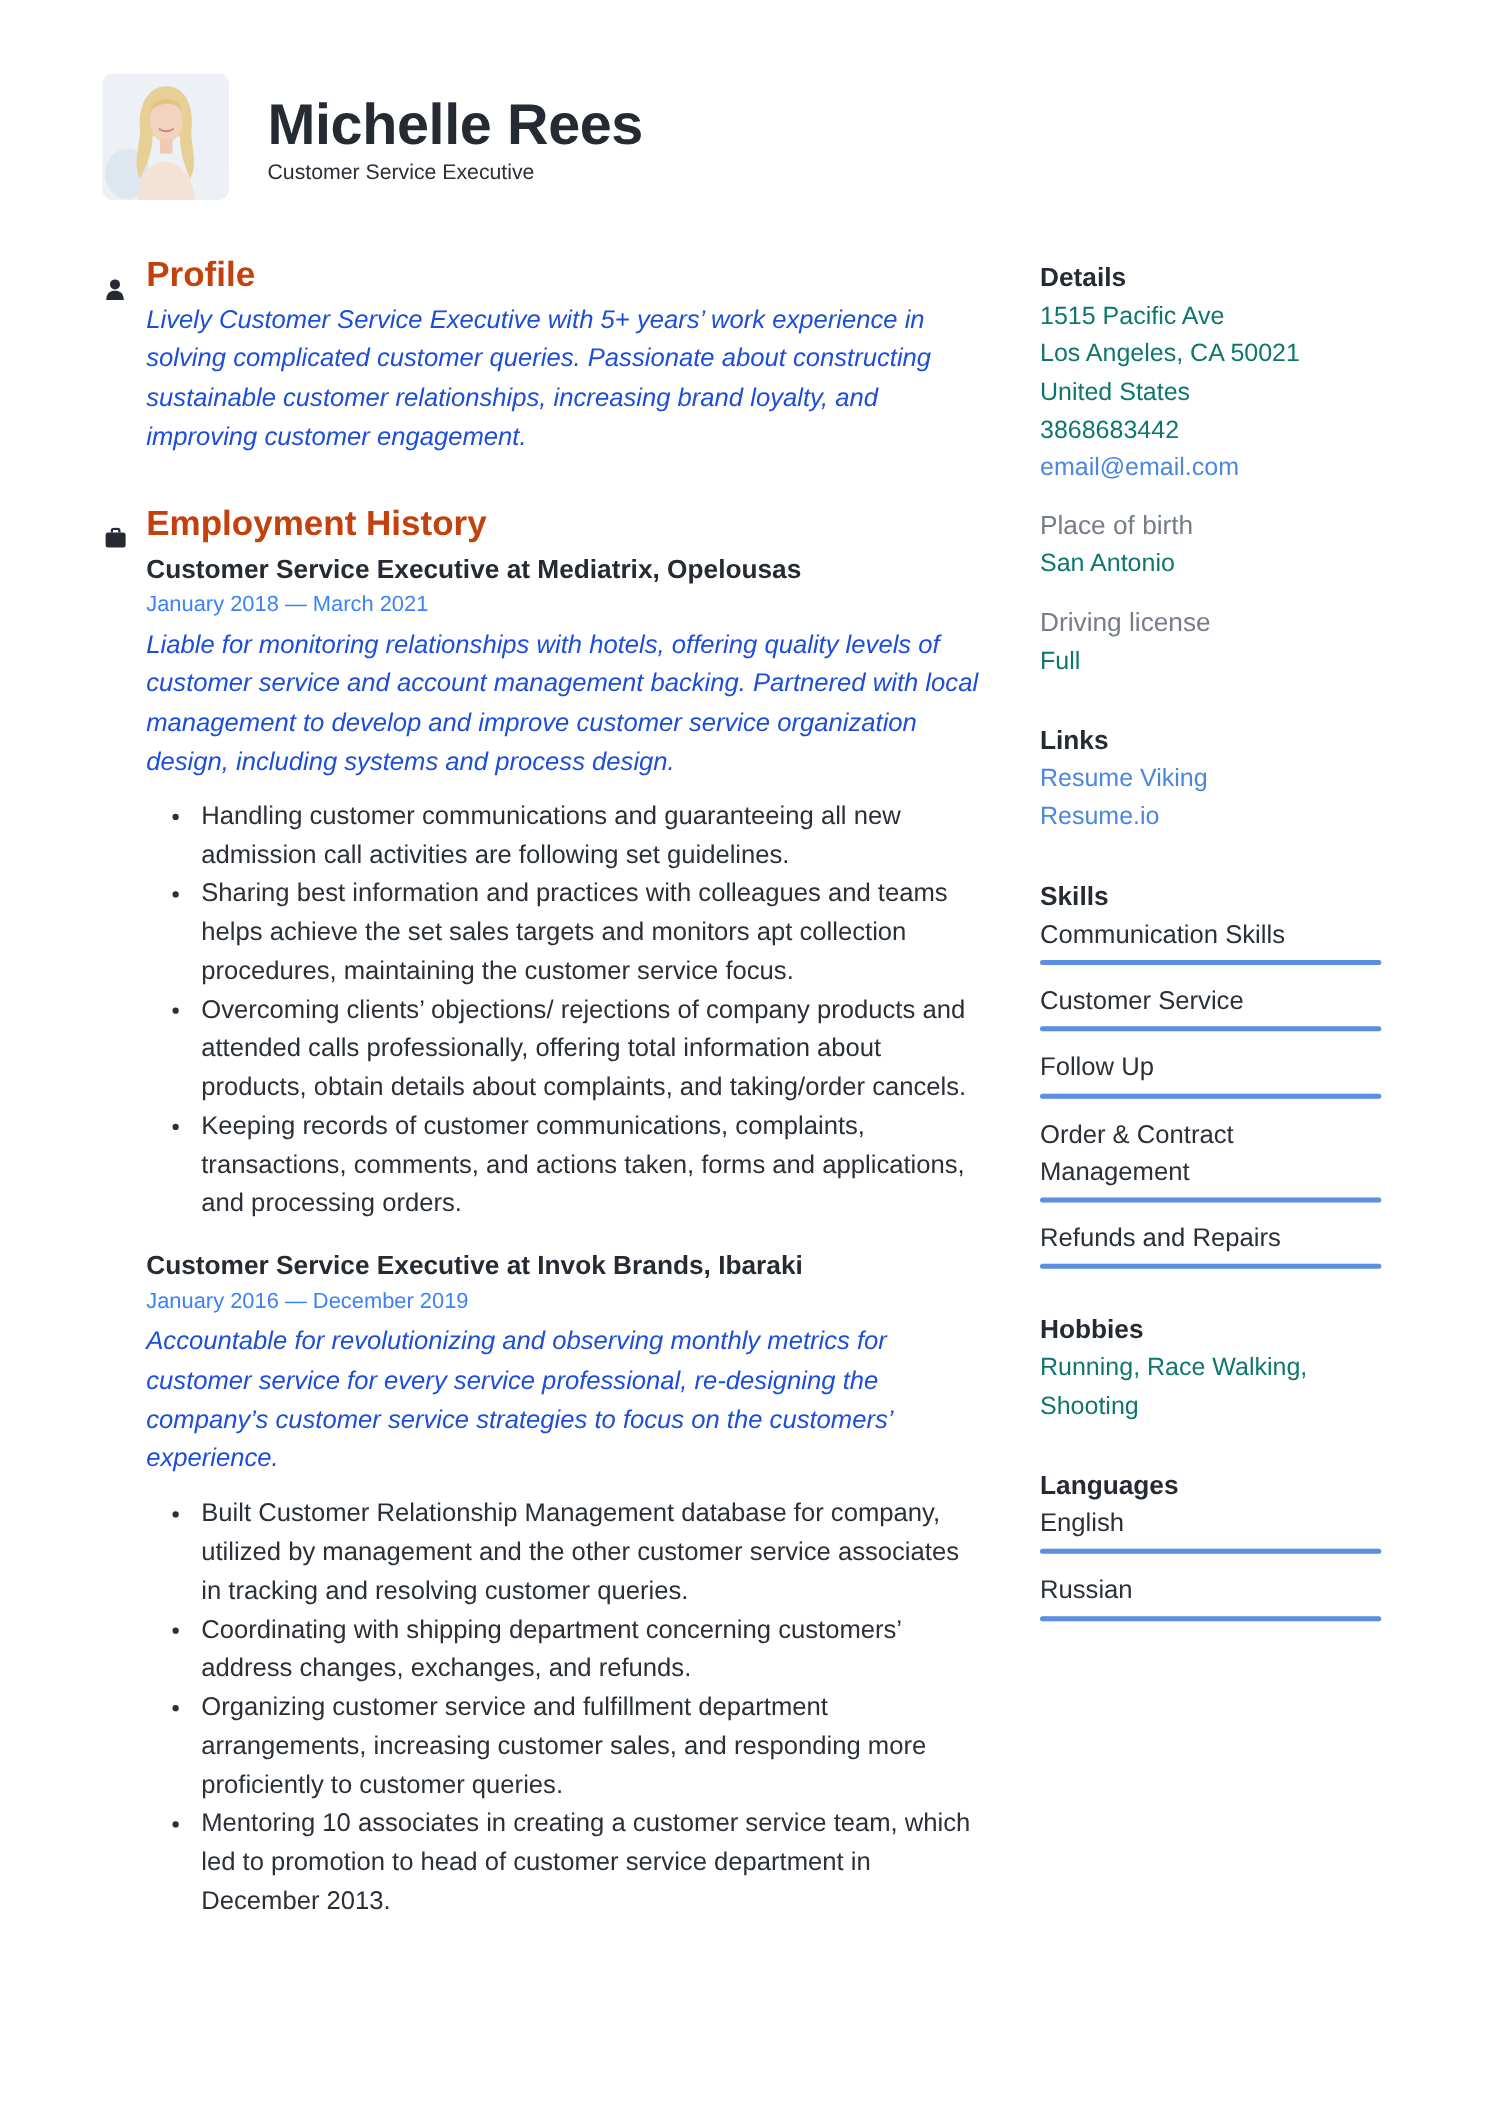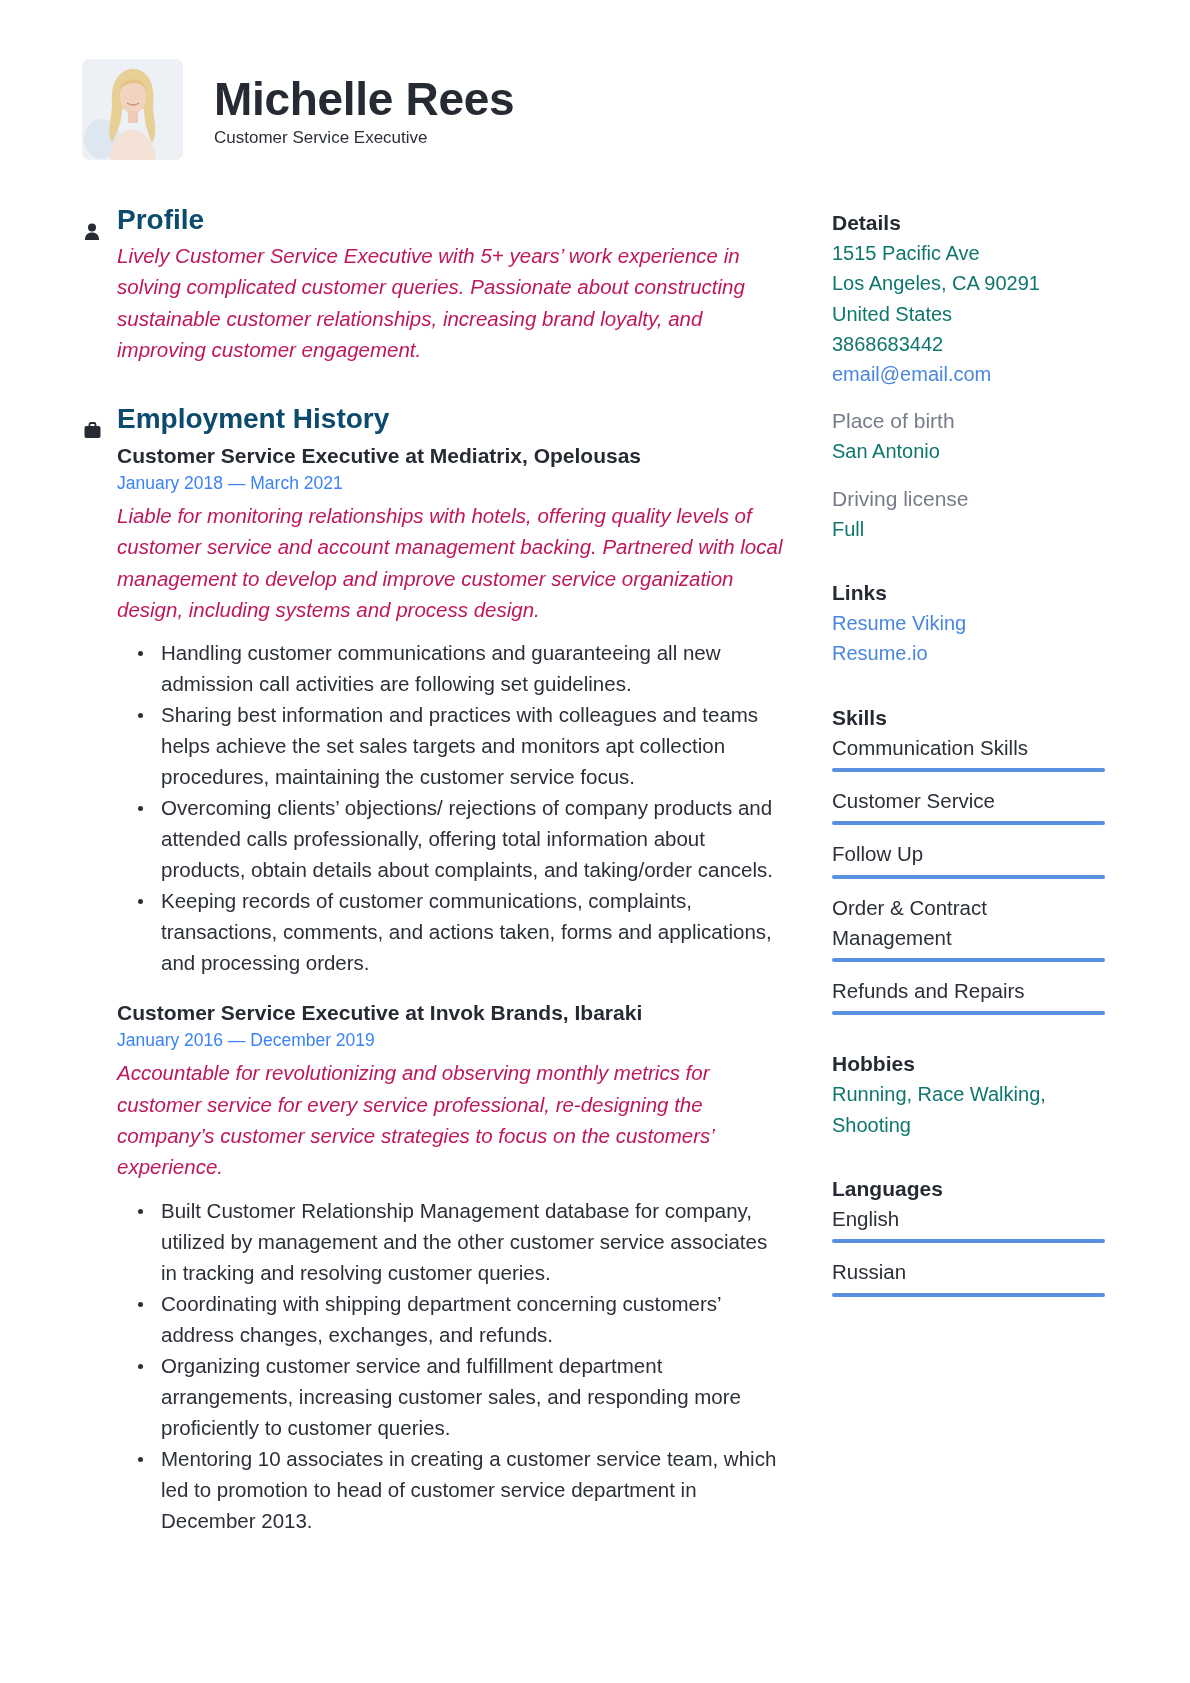--- a/index.html
+++ b/index.html
@@ -19,28 +19,28 @@
     font-size: 46px; font-weight: 700; color: #262a33; letter-spacing: -0.3px;
     line-height: 54px; white-space: nowrap;
   }
   .job-title {
     position: absolute; left: 214px; top: 127px;
     font-size: 17px; color: #2b2f38; line-height: 22px; white-space: nowrap;
   }
 
   .main { position: absolute; left: 117px; top: 200px; width: 670px; }
   .section-head {
-    position: relative; font-size: 28px; font-weight: 700; color: #0c4a6e;
+    position: relative; font-size: 28px; font-weight: 700; color: #c2410c;
     line-height: 40px; margin: 0;
   }
   .section-icon {
     position: absolute; left: -33px; top: 12px; width: 16px; height: 18px;
   }
   .italic-text {
-    font-style: italic; font-size: 20.5px; line-height: 31.3px; color: #be185d; margin: 0;
+    font-style: italic; font-size: 20.5px; line-height: 31.3px; color: #1d4ed8; margin: 0;
   }
   .profile-text { margin-top: 0px; }
   .emp-section { margin-top: 34px; }
   .job { margin-top: 2px; }
   .job + .job { margin-top: 20px; }
   .job-head { font-size: 21px; font-weight: 700; line-height: 30px; color: #262a33; }
   .job-dates { font-size: 17.5px; color: #3b82f6; line-height: 24px; margin-bottom: 5px; }
   .bullets { list-style: none; margin: 12px 0 0 0; padding: 0 0 0 44px; }
   .bullets li {
     position: relative; font-size: 20.5px; line-height: 31px; color: #2b2f38;
@@ -128,21 +128,21 @@
         <li>Organizing customer service and fulfillment department arrangements, increasing customer sales, and responding more proficiently to customer queries.</li>
         <li>Mentoring 10 associates in creating a customer service team, which led to promotion to head of customer service department in December 2013.</li>
       </ul>
     </div>
   </section>
 </div>
 
 <aside class="side">
   <div class="side-head">Details</div>
   <div class="side-text">1515 Pacific Ave</div>
-  <div class="side-text">Los Angeles, CA 90291</div>
+  <div class="side-text">Los Angeles, CA 50021</div>
   <div class="side-text">United States</div>
   <div class="side-text">3868683442</div>
   <a class="side-link">email@email.com</a>
 
   <div class="gap-s"></div>
   <div class="side-label">Place of birth</div>
   <div class="side-text">San Antonio</div>
 
   <div class="gap-s"></div>
   <div class="side-label">Driving license</div>

